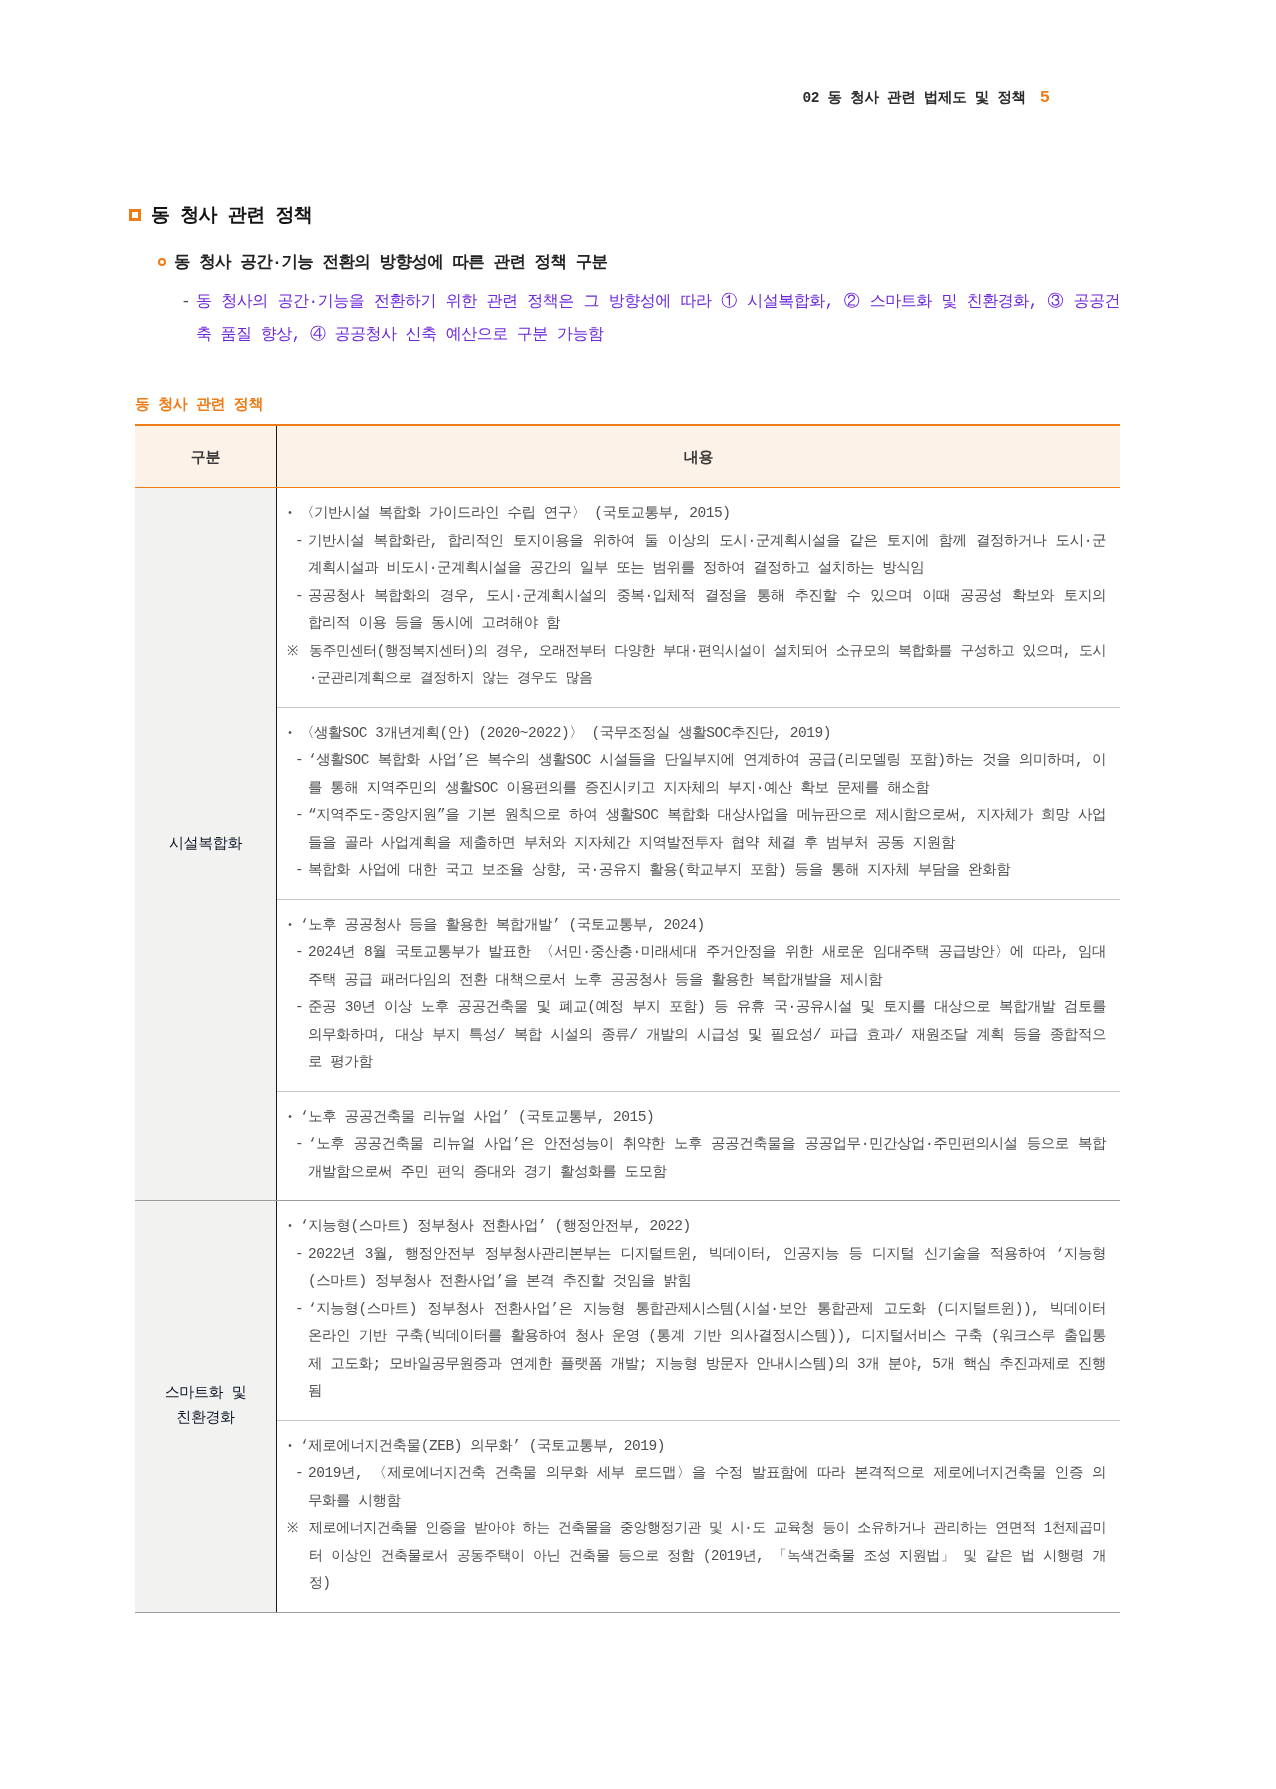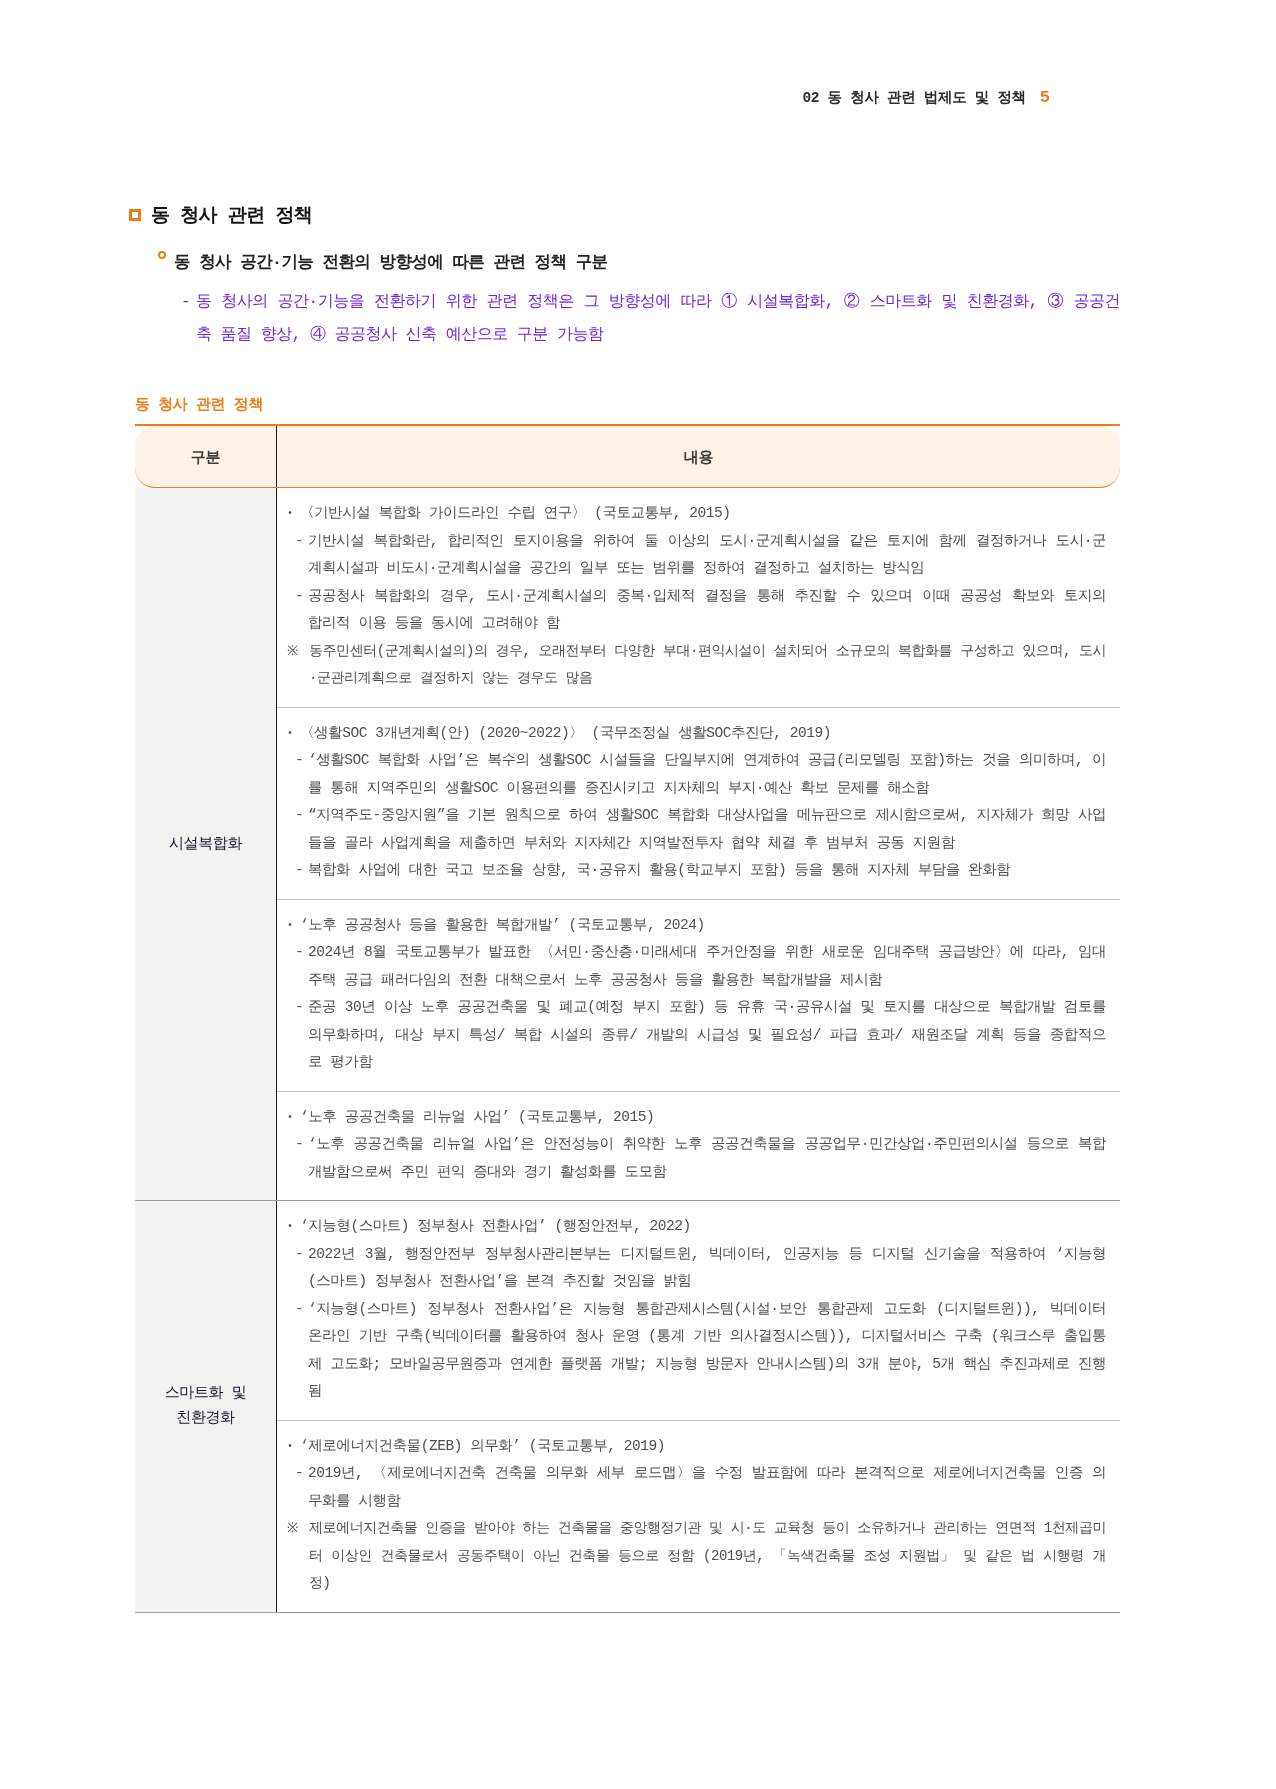--- a/index.html
+++ b/index.html
@@ -15,30 +15,30 @@
   }
   
   .running-header{position:absolute;top:88px;right:96px;display:flex;align-items:baseline;gap:14px;}
   .chapter{font-size:14.5px;font-weight:bold;color:#2b2b2b;letter-spacing:-0.3px;}
   .pagenum{font-size:17px;font-weight:bold;color:var(--accent);}
   
   .content{position:absolute;left:135px;top:18px;width:985px;padding-top:184px;}
   .h1-row{display:flex;align-items:center;gap:10px;margin-left:-6px;}
   .sq{width:12px;height:12px;border:3.5px solid var(--accent);flex:none;}
   .h1{font-size:19px;font-weight:bold;color:#141414;letter-spacing:-0.6px;}
-  .h2-row{display:flex;align-items:flex-start;gap:8px;margin-top:23px;margin-left:23px;}
+  .h2-row{display:flex;align-items:center;gap:8px;margin-top:23px;margin-left:23px;}
   .circ{width:8px;height:8px;border:2px solid var(--accent);border-radius:50%;flex:none;}
   .h2{font-size:16.5px;font-weight:bold;color:#222222;letter-spacing:-0.6px;}
   .body-row{display:flex;margin-top:13px;margin-left:46px;}
   .dash-marker{flex:none;width:15px;font-size:16px;color:#4a4a4a;line-height:33px;}
   .body-text{flex:1;font-size:16px;color:#6d28d9;line-height:33px;text-align:justify;letter-spacing:-0.5px;}
   
   .table-title{margin-top:43px;font-size:15px;font-weight:bold;color:var(--accent);letter-spacing:-0.4px;}
   .policy-table{margin-top:10px;border-top:2px solid var(--accent);border-bottom:1px solid #9c9c9c;}
-  .thead{display:grid;grid-template-columns:141px 1fr;background:var(--head-bg);border-bottom:1px solid var(--accent);border-radius:20px;}
+  .thead{display:grid;grid-template-columns:141px 1fr;background:var(--head-bg);border-bottom:1px solid var(--accent);}
   .th{text-align:center;font-size:15px;font-weight:bold;color:#3a3a3a;padding:22px 0 20px 0;letter-spacing:-0.3px;}
   .th.col-content{border-left:1px solid #1a1a1a;}
   .trow{display:grid;grid-template-columns:141px 1fr;}
   .trow + .trow{border-top:1px solid #9c9c9c;}
   .cat{background:var(--cat-bg);display:flex;align-items:center;justify-content:center;text-align:center;
        font-size:15px;color:#0f172a;letter-spacing:-0.4px;white-space:pre-line;line-height:25px;}
   .cells{border-left:1px solid #1a1a1a;background:#ffffff;}
   .tcell{padding:12px 14px 14px 10px;}
   .tcell + .tcell{border-top:1px solid #c9c9c9;}
   .item{display:flex;}
@@ -96,21 +96,21 @@
                 <div class="item dash">
                   <span class="marker">-</span>
                   <span class="txt">기반시설 복합화란, 합리적인 토지이용을 위하여 둘 이상의 도시·군계획시설을 같은 토지에 함께 결정하거나 도시·군계획시설과 비도시·군계획시설을 공간의 일부 또는 범위를 정하여 결정하고 설치하는 방식임</span>
                 </div>
                 <div class="item dash">
                   <span class="marker">-</span>
                   <span class="txt">공공청사 복합화의 경우, 도시·군계획시설의 중복·입체적 결정을 통해 추진할 수 있으며 이때 공공성 확보와 토지의 합리적 이용 등을 동시에 고려해야 함</span>
                 </div>
                 <div class="item note">
                   <span class="marker">※</span>
-                  <span class="txt">동주민센터(군계획시설의)의 경우, 오래전부터 다양한 부대·편익시설이 설치되어 소규모의 복합화를 구성하고 있으며, 도시·군관리계획으로 결정하지 않는 경우도 많음</span>
+                  <span class="txt">동주민센터(행정복지센터)의 경우, 오래전부터 다양한 부대·편익시설이 설치되어 소규모의 복합화를 구성하고 있으며, 도시·군관리계획으로 결정하지 않는 경우도 많음</span>
                 </div>
               </div>
               <div class="tcell">
                 <div class="item bullet">
                   <span class="marker">•</span>
                   <span class="txt">〈생활SOC 3개년계획(안) (2020~2022)〉 (국무조정실 생활SOC추진단, 2019)</span>
                 </div>
                 <div class="item dash">
                   <span class="marker">-</span>
                   <span class="txt">‘생활SOC 복합화 사업’은 복수의 생활SOC 시설들을 단일부지에 연계하여 공급(리모델링 포함)하는 것을 의미하며, 이를 통해 지역주민의 생활SOC 이용편의를 증진시키고 지자체의 부지·예산 확보 문제를 해소함</span>

